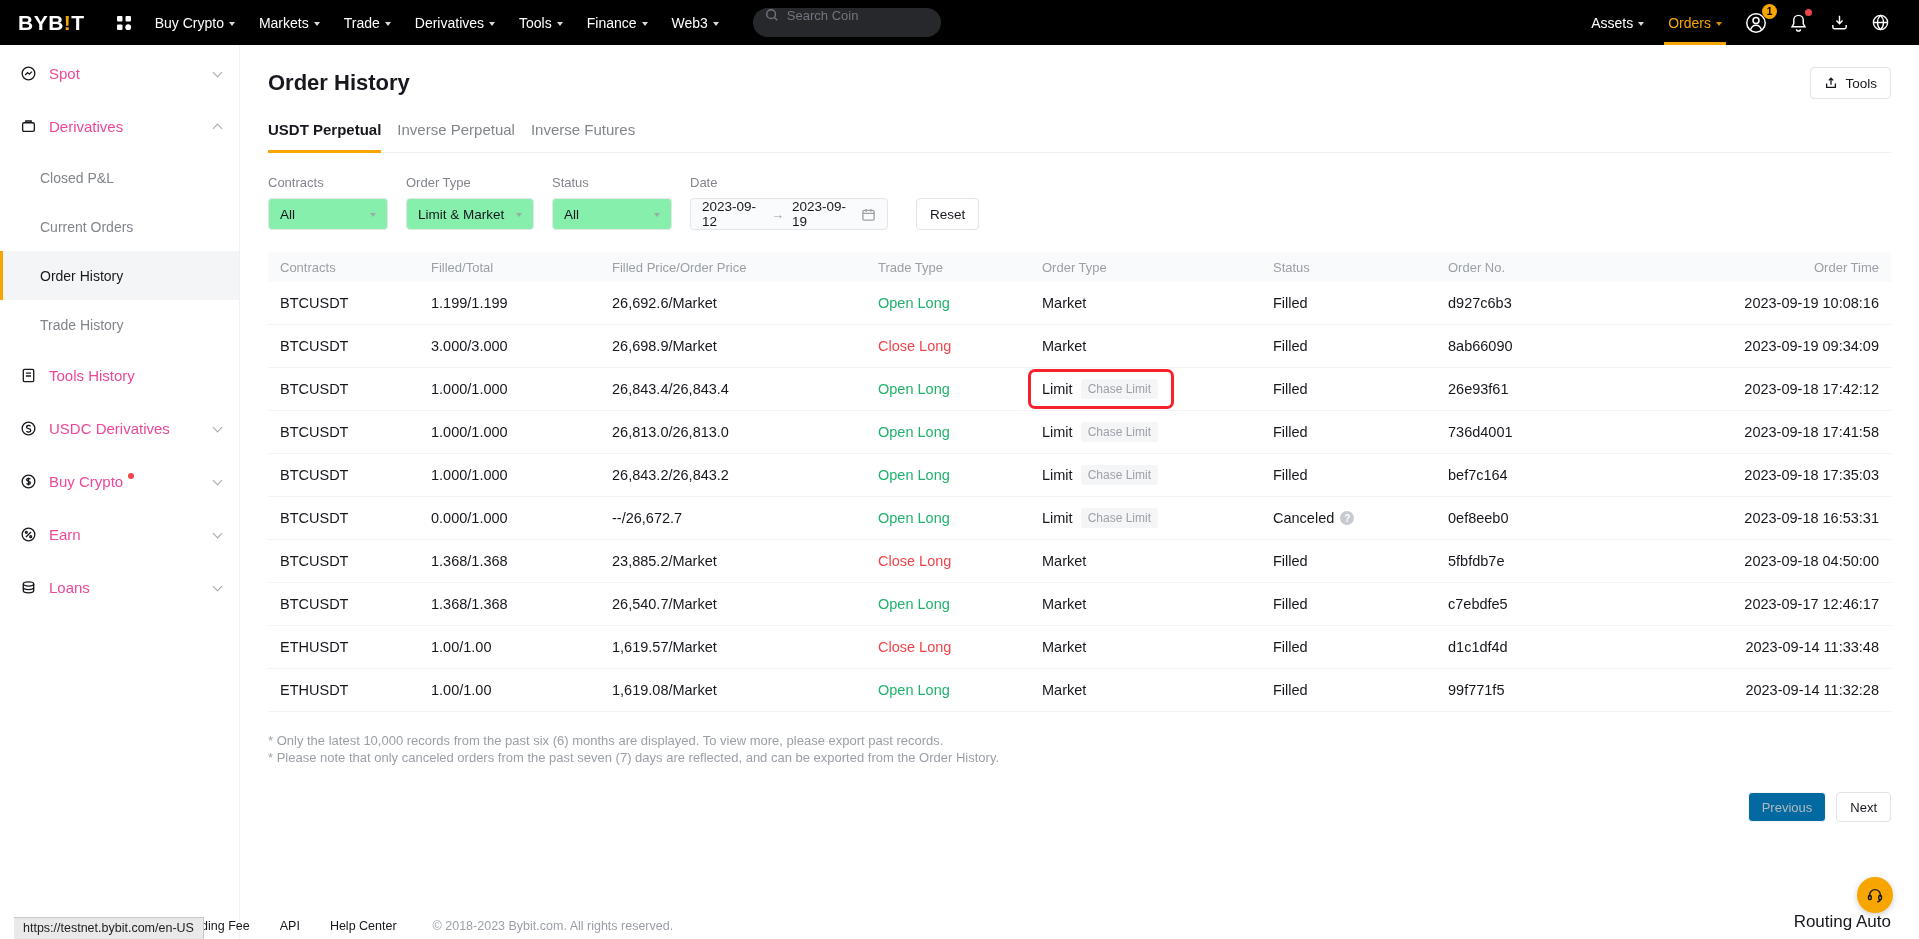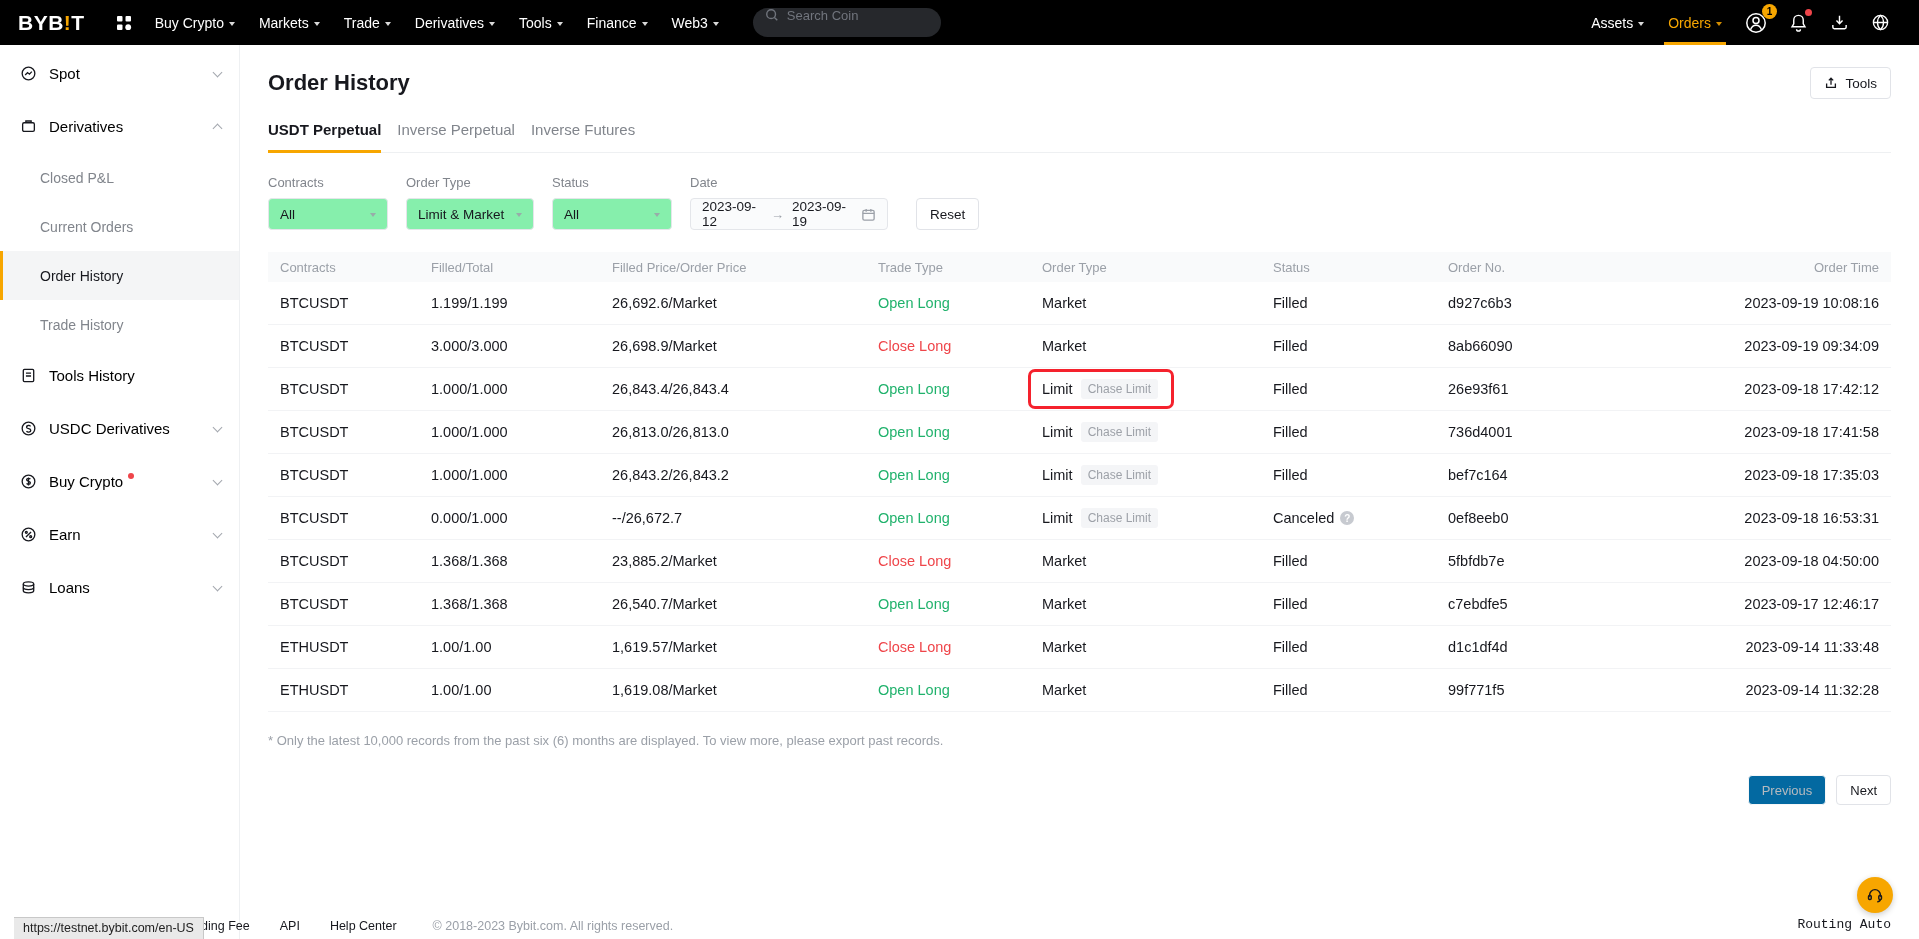--- a/index.html
+++ b/index.html
@@ -22,21 +22,21 @@
   .nav-link.orders::after { content:""; position:absolute; left:8px; right:8px; bottom:0; height:3px; background:#f7a600; }
   .icon-btn { height:45px; display:flex; align-items:center; padding:0 11px; position:relative; cursor:pointer; }
   .badge-yellow { position:absolute; top:4px; right:1px; min-width:15px; height:15px; background:#f7a600; color:#000; border-radius:8px; font-size:10px; font-weight:bold; display:flex; align-items:center; justify-content:center; padding:0 3px; }
   .badge-red { position:absolute; top:7px; right:5px; width:11px; height:11px; background:#ef454a; border-radius:50%; border:2px solid #000; }
 
   
   .shell { display:flex; height:894px; }
 
   
   .sidebar { width:240px; border-right:1px solid #eef0f2; padding-top:2px; flex-shrink:0; background:#fff; }
-  .side-item { height:53px; display:flex; align-items:center; padding:0 18px 0 20px; gap:11px; font-size:15px; font-weight:500; cursor:pointer; color:#000000; }
+  .side-item { height:53px; display:flex; align-items:center; padding:0 18px 0 20px; gap:11px; font-size:15px; font-weight:500; cursor:pointer; color:#ec4899; }
   .side-icon { display:flex; align-items:center; width:18px; }
   .chev { margin-left:auto; width:7px; height:7px; border-right:1.6px solid #a3a7ae; border-bottom:1.6px solid #a3a7ae; flex-shrink:0; }
   .chev.down { transform:rotate(45deg); margin-top:-3px; }
   .chev.up { transform:rotate(-135deg); margin-top:4px; }
   .side-sub { height:49px; display:flex; align-items:center; padding-left:40px; font-size:14px; color:#81858c; cursor:pointer; }
   .side-sub.active { background:#f4f5f6; color:#17181e; font-weight:500; border-left:3px solid #f7a600; padding-left:37px; }
   .dot-red { width:6px; height:6px; background:#ef454a; border-radius:50%; margin-left:-6px; margin-top:-12px; }
 
   
   .main { flex:1; padding:0 28px; position:relative; background:#fff; min-width:0; }
@@ -76,21 +76,21 @@
   .notes { margin-top:20px; font-size:13px; color:#9ba0a8; line-height:17px; }
   .pagination { margin-top:26px; display:flex; justify-content:flex-end; gap:10px; }
   .pg-btn { height:30px; padding:0 13px; border-radius:4px; font-size:13px; display:inline-flex; align-items:center; cursor:pointer; font-family:inherit; }
   .pg-btn.disabled { background:#0369a1; color:#b6babf; border:1px solid #f6f7f8; }
   .pg-btn.enabled { background:#fff; color:#17181e; border:1px solid #e1e3e8; }
 
   
   .footerbar { position:absolute; bottom:6px; left:0; right:0; display:flex; align-items:center; font-size:12.5px; padding-left:59px; z-index:5; }
   .footer-link { color:#17181e; margin-right:30px; cursor:pointer; white-space:nowrap; }
   .copyright { color:#9ba0a8; margin-left:6px; white-space:nowrap; }
-  .routing { position:absolute; right:28px; bottom:7px; font-size:13px; color:#17181e; z-index:5; cursor:pointer;font-family:Liberation Mono, monospace; }
+  .routing { position:absolute; right:28px; bottom:7px; font-size:17px; color:#17181e; z-index:5; cursor:pointer; }
   .chat-fab { position:absolute; right:26px; bottom:26px; width:36px; height:36px; border-radius:50%; background:#f7a600; display:flex; align-items:center; justify-content:center; cursor:pointer; box-shadow:0 2px 6px rgba(0,0,0,.2); z-index:6; }
   .statusbar { position:absolute; left:14px; bottom:0; background:#e9e9e9; border:1px solid #c8c8c8; border-left:none; border-bottom:none; padding:3px 9px 4px; font-size:12.5px; color:#222; z-index:10; }
 </style>
 </head>
 <body>
 
 <header class="navbar">
   <div class="logo">
       <span>BYB</span>
       <span class="accent">!</span>
@@ -502,20 +502,21 @@
         </div>
       <div class="td status-cell">
           <span>Filled</span>
         </div>
       <div class="td">99f771f5</div>
       <div class="td right">2023-09-14 11:32:28</div>
     </div>
 
     <div class="notes">
       <div>* Only the latest 10,000 records from the past six (6) months are displayed. To view more, please export past records.</div>
+      <div>* Please note that only canceled orders from the past seven (7) days are reflected, and can be exported from the Order History.</div>
     </div>
 
     <div class="pagination">
       <button class="pg-btn disabled">Previous</button>
       <button class="pg-btn enabled">Next</button>
     </div>
   </main>
 </div>
 
 <div class="footerbar">

